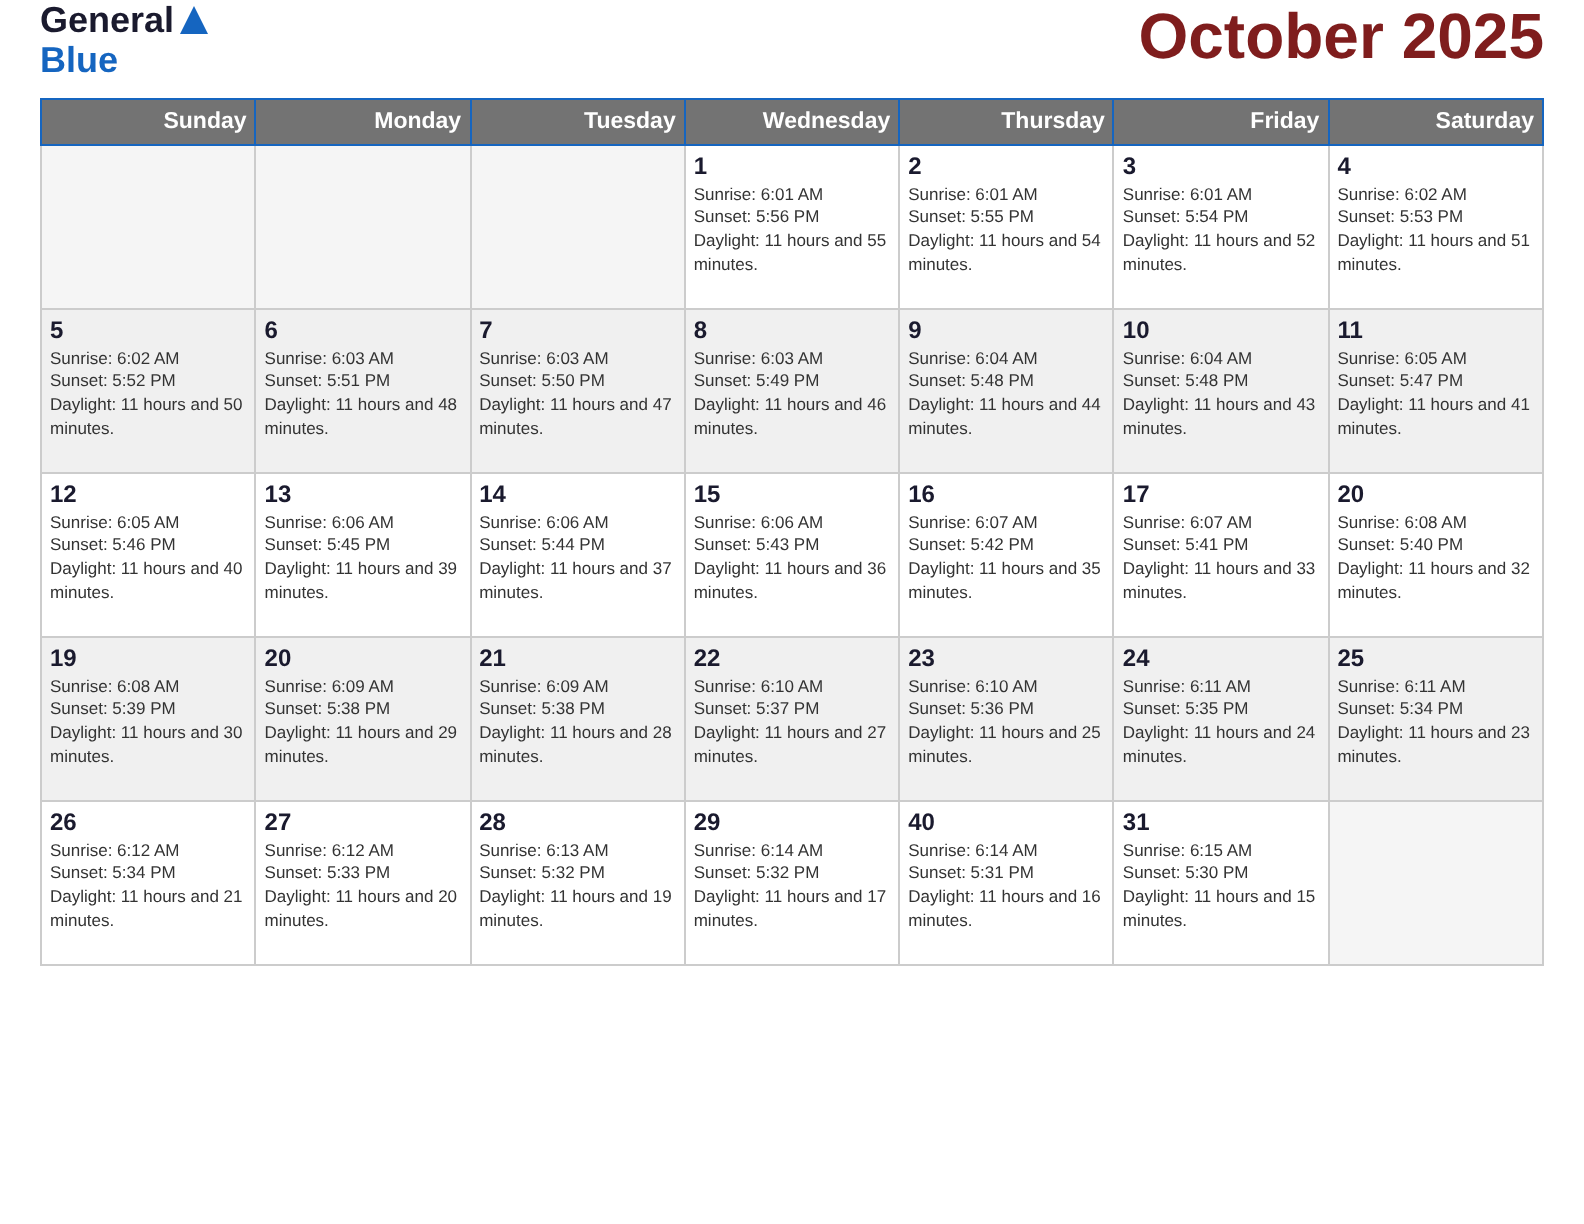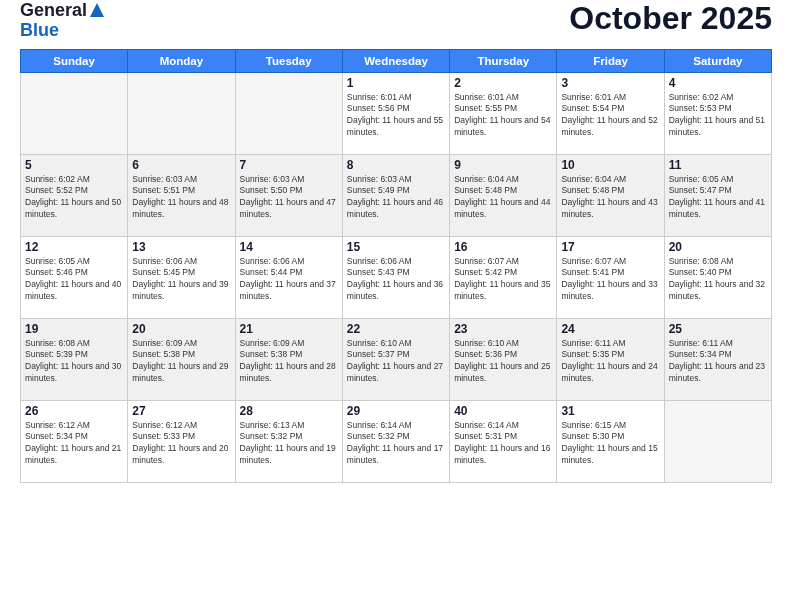--- a/index.html
+++ b/index.html
@@ -37,40 +37,40 @@
       font-weight: bold;
       color: #1565c0;
       line-height: 1.1;
     }
     .title-block {
       text-align: right;
     }
     .month-title {
       font-size: 32px;
       font-weight: bold;
-      color: #0f172a;
+      color: #7f1d1d;
       line-height: 1.1;
     }
     .location {
       font-size: 14px;
       color: #444;
       margin-top: 2px;
     }
     .calendar {
       width: 100%;
       border-collapse: collapse;
       table-layout: fixed;
     }
     .calendar th {
-      background-color: #3b82f6;
+      background-color: #737373;
       color: #fff;
       font-size: 11.5px;
       font-weight: bold;
       padding: 5px 4px;
-      text-align: center;
+      text-align: right;
       border: 1px solid #1565c0;
     }
     .calendar td {
       border: 1px solid #ccc;
       vertical-align: top;
       padding: 3px 4px;
       font-size: 9px;
       color: #333;
       background: #fff;
       height: 82px;

